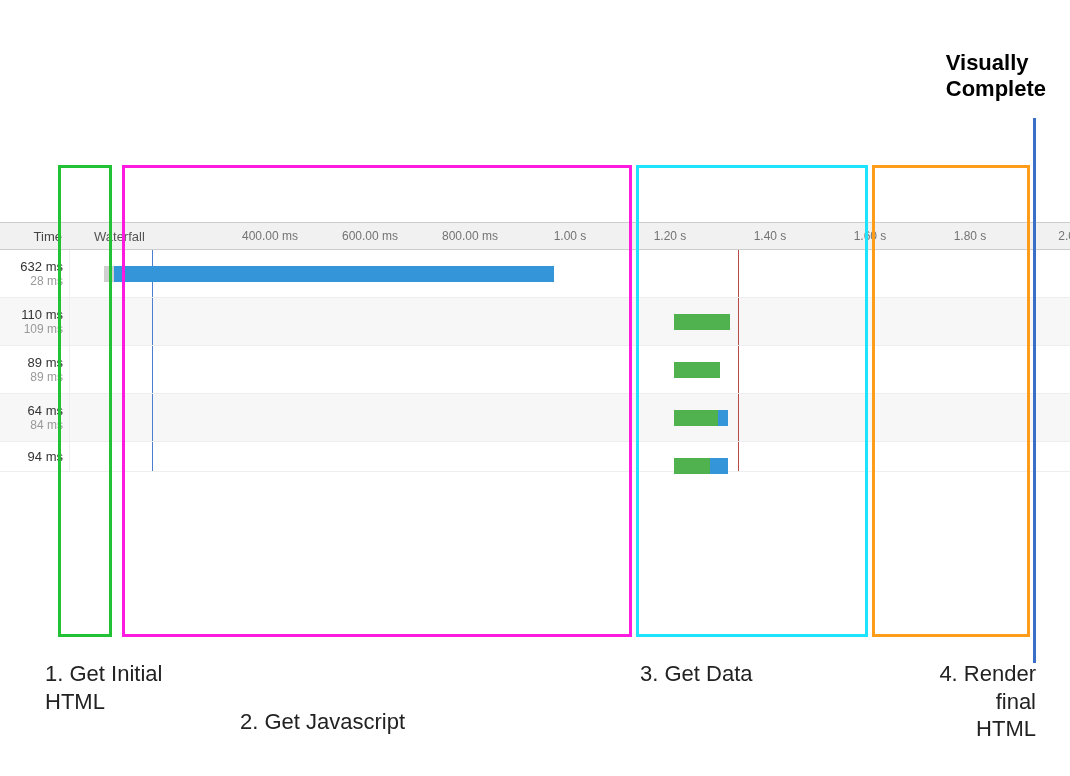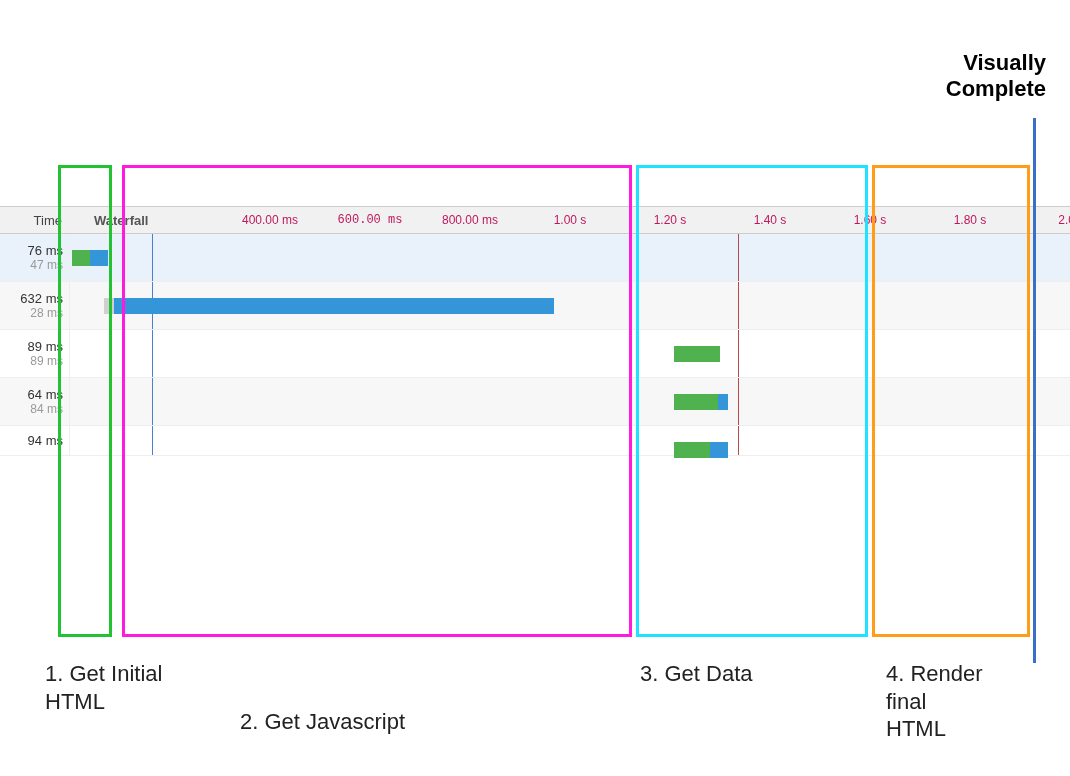--- a/index.html
+++ b/index.html
@@ -10,36 +10,36 @@
     font-family: Arial, Helvetica, sans-serif;
     background: #fff;
     overflow: hidden;
   }
   .visually-complete-label {
     position: absolute;
     top: 50px;
     right: 24px;
     font-size: 22px;
     font-weight: bold;
-    text-align: right;
+    text-align: left;
     line-height: 1.2;
   }
   .visually-complete-line {
     position: absolute;
     top: 118px;
     left: 1033px;
     width: 3px;
     height: 545px;
     background: #3a6fc7;
     z-index: 5;
   }
   
   .panel {
     position: absolute;
-    top: 206px;
+    top: 222px;
     left: 0;
     width: 1070px;
     height: 368px;
   }
   .header-row {
     display: flex;
     height: 28px;
     background: #f1f1f1;
     border-top: 1px solid #ccc;
     border-bottom: 1px solid #ccc;
@@ -57,26 +57,25 @@
     position: relative;
     height: 100%;
     display: flex;
     align-items: center;
   }
   .waterfall-label {
     position: absolute;
     left: 24px;
     font-size: 13px;
     color: #555;
-    font-weight: bold;
   }
   .tick {
     position: absolute;
     font-size: 12px;
-    color: #be185d;
+    color: #737373;
     transform: translateX(-50%);
   }
   .rows { }
   .row {
     display: flex;
     height: 48px;
     border-bottom: 1px solid #eee;
   }
   .row:nth-child(odd) { background: #fff; }
   .row:nth-child(even) { background: #f7f7f7; }
@@ -142,56 +141,55 @@
 <div class="visually-complete-label">Visually<br>Complete</div>
 <div class="visually-complete-line"></div>
 
 <div class="panel">
   <div class="header-row">
     <div class="time-col">Time</div>
     <div class="waterfall-header">
       <span class="waterfall-label">Waterfall</span>
       <div id="ticks"></div>
     <span class="tick" style="left: 200px;">400.00 ms</span>
-        <span class="tick" style="left: 300px; font-family: Liberation Mono, monospace;">600.00 ms</span>
+        <span class="tick" style="left: 300px;">600.00 ms</span>
         <span class="tick" style="left: 400px;">800.00 ms</span>
         <span class="tick" style="left: 500px;">1.00 s</span>
         <span class="tick" style="left: 600px;">1.20 s</span>
         <span class="tick" style="left: 700px;">1.40 s</span>
         <span class="tick" style="left: 800px;">1.60 s</span>
         <span class="tick" style="left: 900px;">1.80 s</span>
         <span class="tick" style="left: 1000px;">2.00</span>
       </div>
   </div>
   <div class="rows" id="rows">
-      <div class="row first">
-        <div class="time-cell">
-          <span class="primary">76 ms</span>
-          <span class="secondary">47 ms</span>
-        </div>
-        <div class="bar-cell">
-          <div class="vline blue" style="left: 82px;"></div>
-          <div class="vline red" style="left: 668px;"></div>
-          <div class="bar">
-            <div class="seg green" style="left: 2px; width: 18px;"></div>
-            <div class="seg blue" style="left: 20px; width: 18px;"></div>
-          </div>
-        </div>
-      </div>
       <div class="row">
         <div class="time-cell">
           <span class="primary">632 ms</span>
           <span class="secondary">28 ms</span>
         </div>
         <div class="bar-cell">
           <div class="vline blue" style="left: 82px;"></div>
           <div class="vline red" style="left: 668px;"></div>
           <div class="bar">
             <div class="seg gray" style="left: 34px; width: 10px;"></div>
             <div class="seg blue" style="left: 44px; width: 440px;"></div>
+          </div>
+        </div>
+      </div>
+      <div class="row">
+        <div class="time-cell">
+          <span class="primary">110 ms</span>
+          <span class="secondary">109 ms</span>
+        </div>
+        <div class="bar-cell">
+          <div class="vline blue" style="left: 82px;"></div>
+          <div class="vline red" style="left: 668px;"></div>
+          <div class="bar">
+            <div class="seg green" style="left: 604px; width: 56px;"></div>
           </div>
         </div>
       </div>
       <div class="row">
         <div class="time-cell">
           <span class="primary">89 ms</span>
           <span class="secondary">89 ms</span>
         </div>
         <div class="bar-cell">
           <div class="vline blue" style="left: 82px;"></div>
@@ -232,14 +230,14 @@
 </div>
 
 <div id="phases">
     <div class="phase-box" style="border-color: rgb(34, 194, 52); left: 58px; width: 54px;"></div>
     <div class="phase-label" style="left: 45px; width: 160px; text-align: left;">1. Get Initial<br>HTML</div>
     <div class="phase-box" style="border-color: rgb(255, 26, 223); left: 122px; width: 510px;"></div>
     <div class="phase-label" style="left: 240px; width: 300px; text-align: left; margin-top: 48px;">2. Get Javascript</div>
     <div class="phase-box" style="border-color: rgb(30, 227, 255); left: 636px; width: 232px;"></div>
     <div class="phase-label" style="left: 640px; width: 200px; text-align: left;">3. Get Data</div>
     <div class="phase-box" style="border-color: rgb(255, 156, 26); left: 872px; width: 158px;"></div>
-    <div class="phase-label" style="left: 886px; width: 150px; text-align: left;">4. Render<br>final<br>HTML</div>
+    <div class="phase-label" style="left: 886px; width: 150px; text-align: right;">4. Render<br>final<br>HTML</div>
   </div>
 
 </body></html>

